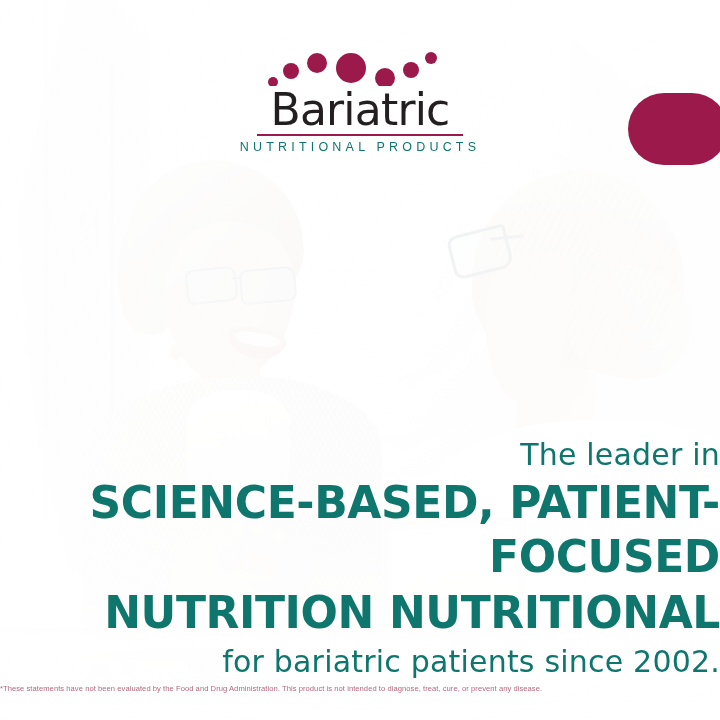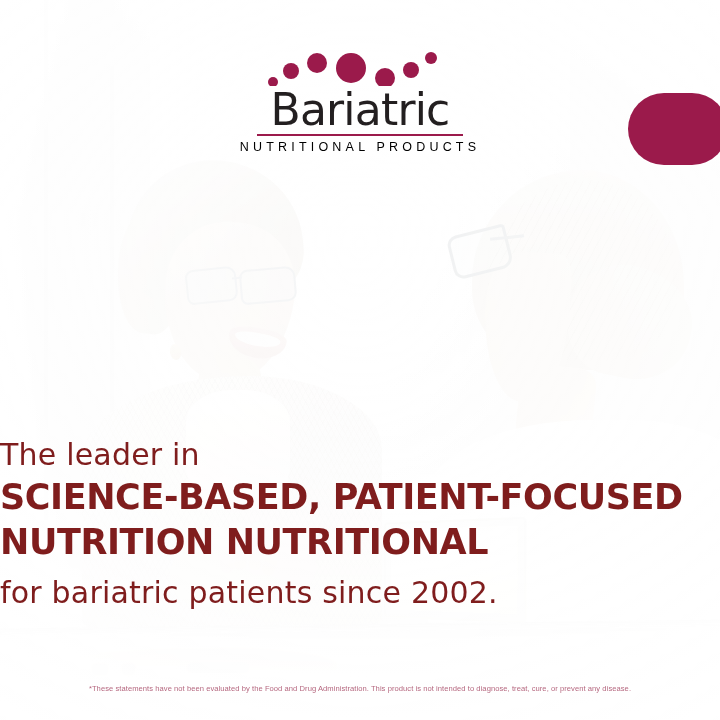--- a/index.html
+++ b/index.html
@@ -389,62 +389,62 @@
   .logo-rule {
     width: 206px;
     height: 1.5px;
     background: #9b1a4b;
     margin: 3px auto 4px;
   }
   .logo-tag {
     font-family: "Liberation Sans", sans-serif;
     font-size: 12.5px;
     letter-spacing: 4.2px;
-    color: #000000;
+    color: #0f766e;
     font-weight: 400;
   }
 
   
   .headline {
     position: absolute;
     left: 0; right: 0;
     top: 436px;
-    text-align: left;
-    color: #7f1d1d;
+    text-align: right;
+    color: #0f766e;
   }
   .hl-lead {
     font-family: "DejaVu Sans", "Liberation Sans", sans-serif;
     font-size: 30px;
     font-weight: 400;
     letter-spacing: 0.2px;
     line-height: 1.28;
   }
   .hl-main {
     font-family: "DejaVu Sans", "Liberation Sans", sans-serif;
-    font-size: 35px;
+    font-size: 44px;
     font-weight: 700;
     letter-spacing: -0.4px;
     line-height: 1.22;
     margin-top: 2px;
   }
   .hl-tail {
     font-family: "DejaVu Sans", "Liberation Sans", sans-serif;
     font-size: 30px;
     font-weight: 400;
     letter-spacing: 0.2px;
     line-height: 1.28;
-    margin-top: 10px;
+    margin-top: 4px;
   }
 
   
   .disclaimer {
     position: absolute;
     left: 0; right: 0;
     top: 684px;
-    text-align: center;
+    text-align: left;
     font-family: "Liberation Sans", sans-serif;
     font-size: 7.6px;
     color: #b5677f;
     letter-spacing: 0.05px;
   }
 </style>
 </head>
 <body>
 
 <div id="banner">

